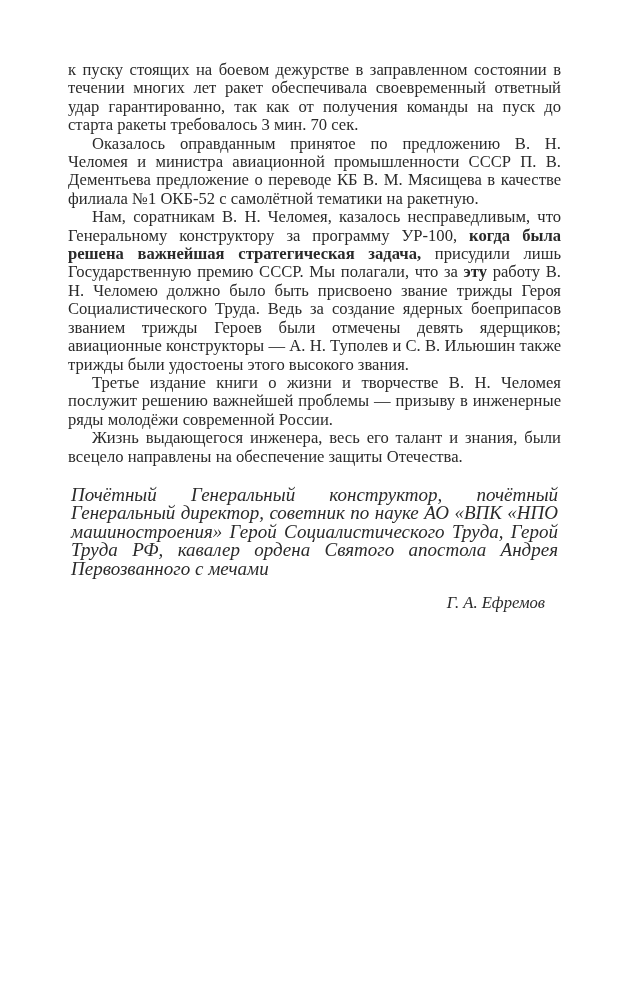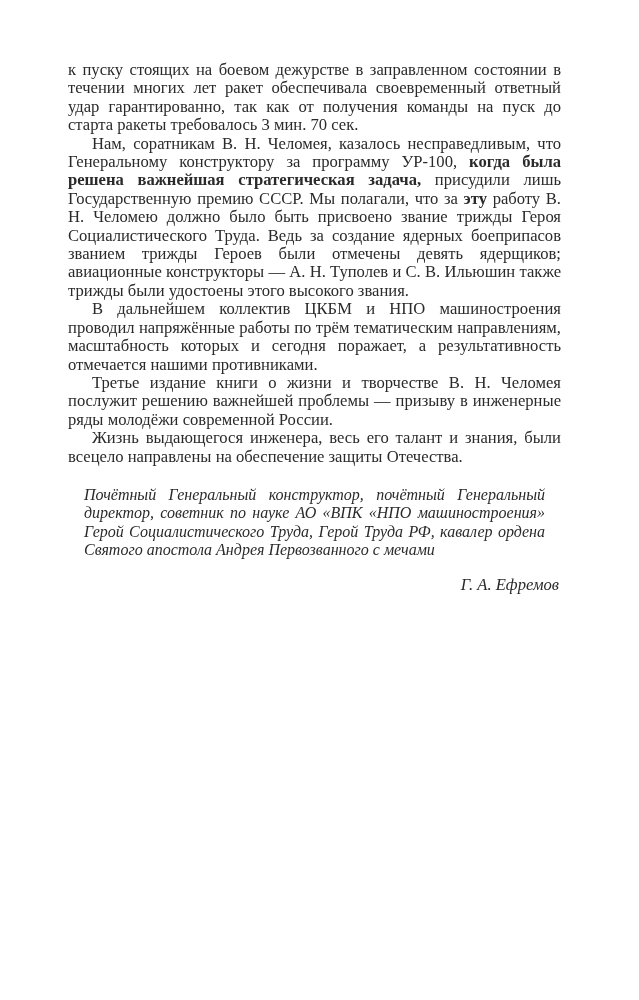--- a/index.html
+++ b/index.html
@@ -32,46 +32,46 @@
     .para.first {
       text-indent: 0;
     }
     .bold {
       font-weight: bold;
     }
     .signature-block {
       margin-top: 20px;
     }
     .italic-para {
-      margin: 16px;
+      margin: 3px;
       font-style: italic;
-      font-size: 16px;
+      font-size: 19px;
       line-height: 18.4px;
       text-align: justify;
       text-indent: 0;
     }
     .signature-name {
-      margin: 2px;
+      margin: 16px;
       font-style: italic;
       font-size: 16.6px;
       line-height: 18.4px;
       text-align: right;
     }
   </style>
 </head>
 <body>
 
 <div class="page">
 
   <p class="para first">к пуску стоящих на боевом дежурстве в заправленном состоянии в течении многих лет ракет обеспечивала своевременный ответный удар гарантированно, так как от получения команды на пуск до старта ракеты требовалось 3 мин. 70 сек.</p>
 
+  <p class="para">Оказалось оправданным принятое по предложению В. Н. Челомея и министра авиационной промышленности СССР П. В. Дементьева предложение о переводе КБ В. М. Мясищева в качестве филиала №1 ОКБ-52 с самолётной тематики на ракетную.</p>
 
   <p class="para"><span>Нам, соратникам В. Н. Челомея, казалось несправедливым, что Генеральному конструктору за программу УР-100, </span><span class="bold">когда была решена важнейшая стратегическая задача,</span><span> присудили лишь Государственную премию СССР. Мы полагали, что за </span><span class="bold">эту</span><span> работу В. Н. Челомею должно было быть присвоено звание трижды Героя Социалистического Труда. Ведь за создание ядерных боеприпасов званием трижды Героев были отмечены девять ядерщиков; авиационные конструкторы — А. Н. Туполев и С. В. Ильюшин также трижды были удостоены этого высокого звания.</span></p>
 
-  <p class="para">В дальнейшем коллектив ЦКБМ и НПО машиностроения проводил напряжённые работы по трём тематическим направлениям, масштабность которых и сегодня поражает, а результативность отмечается нашими противниками.</p>
 
   <p class="para">Третье издание книги о жизни и творчестве В. Н. Челомея послужит решению важнейшей проблемы — призыву в инженерные ряды молодёжи современной России.</p>
 
   <p class="para">Жизнь выдающегося инженера, весь его талант и знания, были всецело направлены на обеспечение защиты Отечества.</p>
 
   <div class="signature-block">
     <p class="italic-para">Почётный Генеральный конструктор, почётный Генеральный директор, советник по науке АО «ВПК «НПО машиностроения» Герой Социалистического Труда, Герой Труда РФ, кавалер ордена Святого апостола Андрея Первозванного с мечами</p>
     <p class="signature-name">Г. А. Ефремов</p>
   </div>
 

